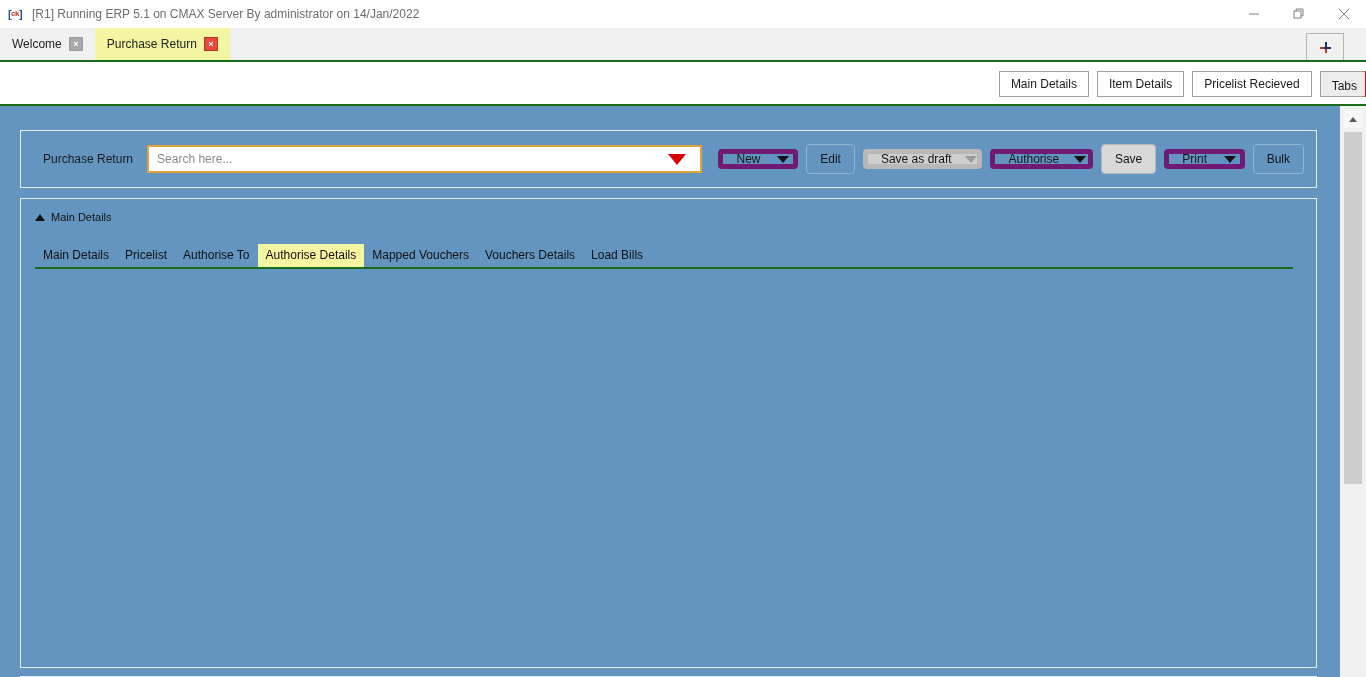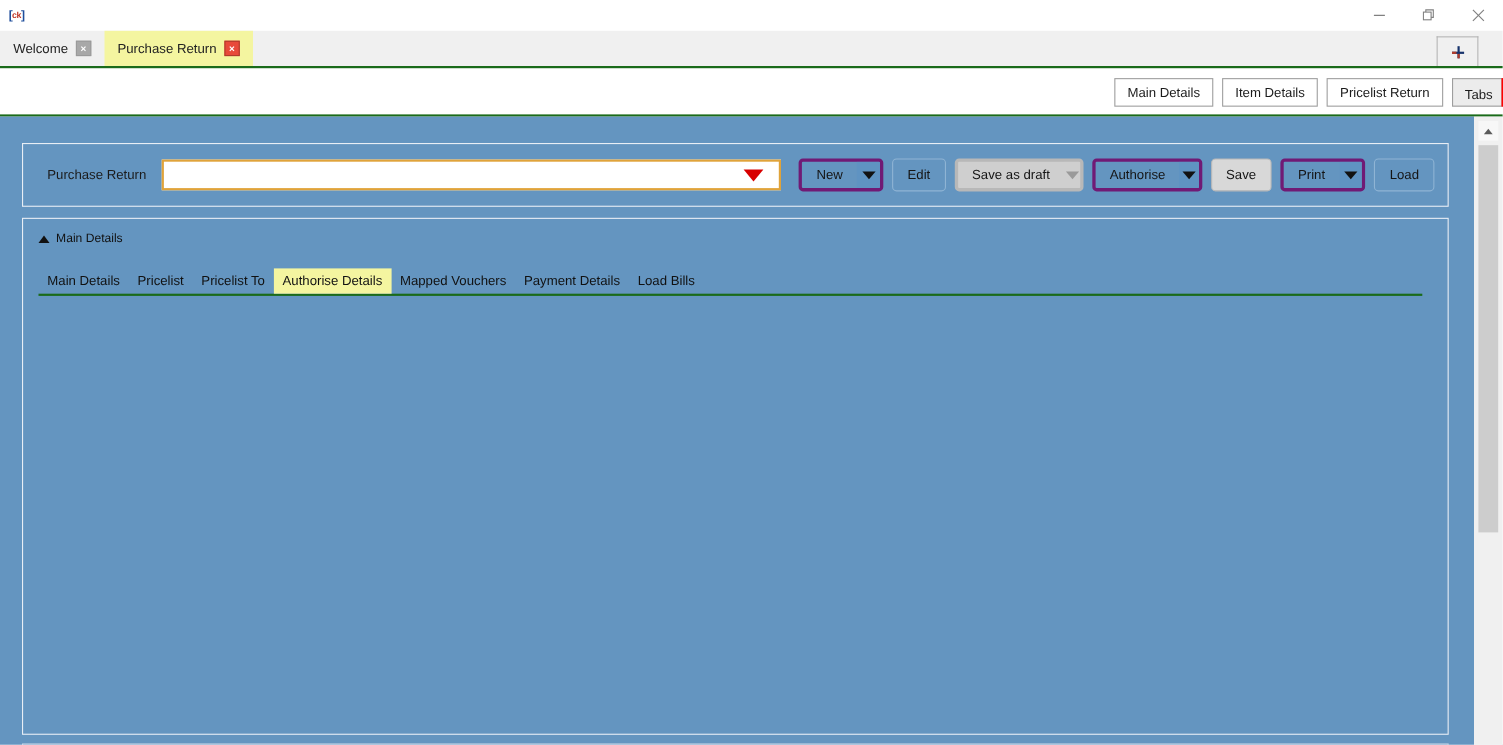--- a/index.html
+++ b/index.html
@@ -251,24 +251,24 @@
     right: 14px;
     width: 0; height: 0;
     border-left: 9px solid transparent;
     border-right: 9px solid transparent;
     border-top: 11px solid #d80000;
   }
 
   .tb-gap { width: 8px; flex: 0 0 auto; }
 
   .split-btn {
-    height: 30px;
+    height: 20px;
     display: flex;
     align-items: stretch;
-    border: 3px solid #701a75;
+    border: 5px solid #701a75;
     border-radius: 4px;
     overflow: hidden;
     margin-left: 8px;
     background: #6495c0;
   }
   .split-btn .main {
     display: flex;
     align-items: center;
     padding: 0 13px;
     font-size: 12px;
@@ -356,20 +356,21 @@
 </style>
 </head>
 <body>
 
 <div class="titlebar">
   <div class="app-icon">
     <span class="brk">[</span>
       <span class="brk r">]</span>
     <span class="ck" style="position:absolute;left:3px;">ck</span>
   </div>
+  <div class="title-text">[R1] Running ERP 5.1 on CMAX Server By administrator on 14/Jan/2022</div>
   <div class="win-controls">
     <div class="win-btn">
       <svg width="12" height="12" viewBox="0 0 12 12">
           <line x1="1" y1="6" x2="11" y2="6" stroke="#808080" stroke-width="1"></line>
         </svg>
     </div>
     <div class="win-btn">
       <svg width="12" height="12" viewBox="0 0 12 12">
         <rect x="1" y="3" width="7" height="7" fill="none" stroke="#808080" stroke-width="1"></rect>
         <polyline points="3.2,3 3.2,1 10,1 10,7.8 8,7.8" fill="none" stroke="#808080" stroke-width="1"></polyline>
@@ -399,33 +400,34 @@
         <i class="v"></i>
         <i class="a"></i>
         <i class="b"></i>
     </span>
   </div>
 </div>
 
 <div class="ribbon">
   <div class="ribbon-btn">Main Details</div>
   <div class="ribbon-btn">Item Details</div>
-  <div class="ribbon-btn">Pricelist Return</div>
+  <div class="ribbon-btn">Pricelist Recieved</div>
   <div class="ribbon-btn tabs-btn">
     <span>Tabs</span>
     <span class="red-block"></span>
   </div>
 </div>
 
 <div class="workspace">
 
   <div class="panel" id="toolbar-panel">
     <div class="form-label">Purchase Return</div>
 
     <div class="search-wrap">
+      <input type="text" placeholder="Search here..." style="">
       <span class="search-caret"></span>
     </div>
 
     <div class="tb-gap"></div>
 
     <div class="split-btn">
       <span class="main">New</span>
       <span class="arrow">
           <i class="tri"></i>
         </span>
@@ -449,36 +451,36 @@
 
     <div class="plain-btn grey">Save</div>
 
     <div class="split-btn">
       <span class="main">Print</span>
       <span class="arrow">
           <i class="tri"></i>
         </span>
     </div>
 
-    <div class="plain-btn">Load</div>
+    <div class="plain-btn">Bulk</div>
   </div>
 
   <div class="panel" id="main-details-panel">
     <div class="section-header">
       <span class="caret-up"></span>
       <span>Main Details</span>
     </div>
 
     <div class="subtabs">
       <div class="subtab">Main Details</div>
       <div class="subtab">Pricelist</div>
-      <div class="subtab">Pricelist To</div>
+      <div class="subtab">Authorise To</div>
       <div class="subtab active">Authorise Details</div>
       <div class="subtab">Mapped Vouchers</div>
-      <div class="subtab">Payment Details</div>
+      <div class="subtab">Vouchers Details</div>
       <div class="subtab">Load Bills</div>
     </div>
 
     <div style="height:380px;"></div>
   </div>
 
   <div class="panel" id="bottom-panel"></div>
 </div>
 
 <div class="scrollarea">

